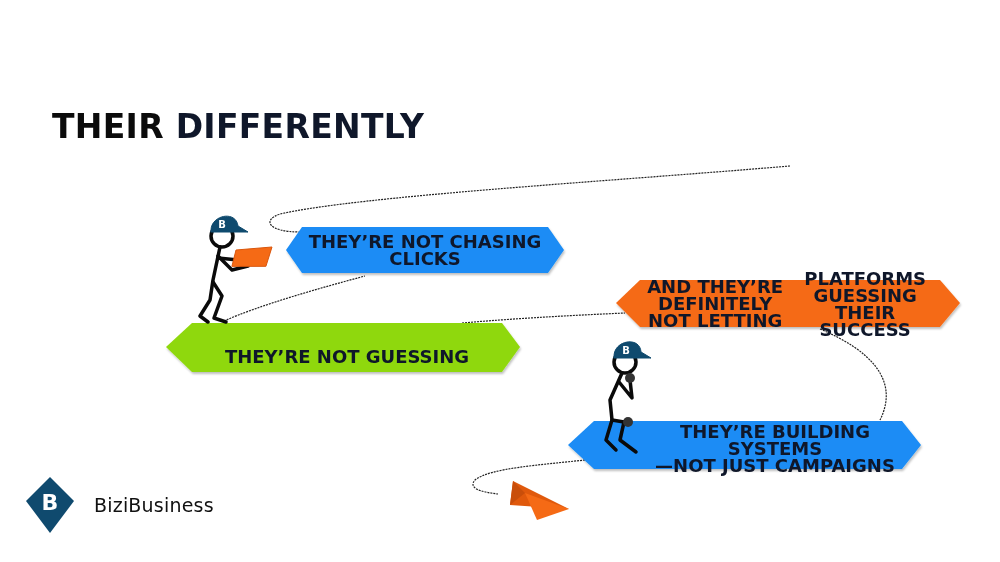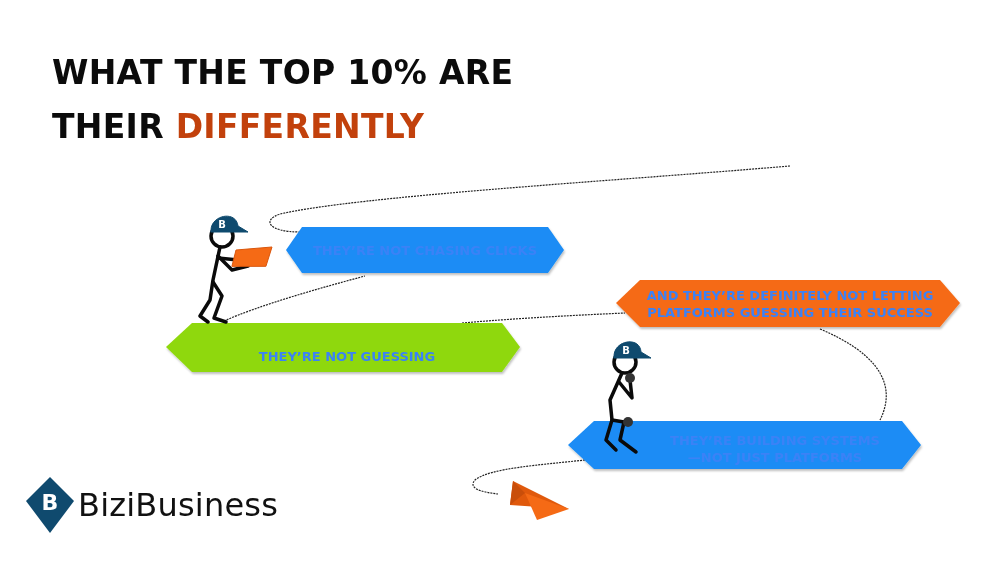--- a/index.html
+++ b/index.html
@@ -1,28 +1,28 @@
 <!DOCTYPE html>
 <html><head>
 <meta charset="utf-8">
 <style>
   html, body { margin: 0; padding: 0; background: #ffffff; }
   body { width: 1000px; height: 562px; position: relative; overflow: hidden; font-family: "DejaVu Sans", sans-serif; }
   .title { position: absolute; left: 52px; top: 46px; margin: 0; font-family: "DejaVu Sans", sans-serif; font-weight: 900; font-size: 33px; line-height: 54px; letter-spacing: 0.3px; color: #0b0b0b; }
-  .title .accent { color: #c2410c; }
+  .title .accent { color: #0f172a; }
   .canvas { position: absolute; left: 0; top: 0; width: 1000px; height: 562px; }
-  .banner-text { position: absolute; color: #3b82f6; font-family: "DejaVu Sans", sans-serif; font-weight: bold; font-size: 13px; line-height: 17px; text-align: center; display: flex; align-items: center; justify-content: center; }
+  .banner-text { position: absolute; color: #0f172a; font-family: "DejaVu Sans", sans-serif; font-weight: bold; font-size: 18px; line-height: 17px; text-align: center; display: flex; align-items: center; justify-content: center; }
   .logo { position: absolute; left: 26px; top: 477px; display: flex; align-items: center; }
-  .logo-text { margin-left: 4px; font-family: "DejaVu Sans", sans-serif; font-size: 32px; color: #111; letter-spacing: 0.2px; }
+  .logo-text { margin-left: 20px; font-family: "DejaVu Sans", sans-serif; font-size: 19px; color: #111; letter-spacing: 0.2px; }
 </style>
 </head>
 <body>
 
 <h1 class="title">
-  <span>WHAT THE TOP 10% ARE</span><br>
+  <br>
   <span>THEIR </span><span class="accent">DIFFERENTLY</span>
 </h1>
 
 <svg class="canvas" viewBox="0 0 1000 562">
   <defs>
     <filter id="shadow" x="-5%" y="-20%" width="110%" height="150%">
       <feDropShadow dx="1" dy="2" stdDeviation="1.2" flood-color="#000" flood-opacity="0.25"></feDropShadow>
     </filter>
   </defs>
 
@@ -75,27 +75,27 @@
 
   <g>
     <polygon points="513,481 569,509 510,505" fill="#e0590c"></polygon>
     <polygon points="525,493 569,509 537,520" fill="#f56a15"></polygon>
     <polygon points="513,481 525,493 510,505" fill="#c94e0a"></polygon>
   </g>
 </svg>
 
 <div class="banner-text" style="left:302px; top:227px; width:246px; height:46px;">THEY’RE NOT CHASING CLICKS</div>
 <div class="banner-text" style="left:192px; top:323px; width:310px; height:66px;">THEY’RE NOT GUESSING</div>
-<div class="banner-text" style="left:640px; top:280px; width:300px; height:47px; flex-direction:column;">
+<div class="banner-text" style="left:640px; top:280px; width:300px; height:47px; flex-direction:row;">
   <span>AND THEY’RE DEFINITELY NOT LETTING</span>
   <span>PLATFORMS GUESSING THEIR SUCCESS</span>
 </div>
 <div class="banner-text" style="left:650px; top:421px; width:250px; height:55px; flex-direction:column;">
   <span>THEY’RE BUILDING SYSTEMS</span>
-  <span>—NOT JUST PLATFORMS</span>
+  <span>—NOT JUST CAMPAIGNS</span>
 </div>
 
 <div class="logo">
   <svg width="48" height="56" viewBox="0 0 48 56">
     <polygon points="24,0 48,24 24,56 0,24" fill="#0f4a6e"></polygon>
     <text x="24" y="33" fill="#fff" font-family="DejaVu Sans, sans-serif" font-weight="bold" font-size="22" text-anchor="middle">B</text>
   </svg>
   <span class="logo-text">BiziBusiness</span>
 </div>
 

